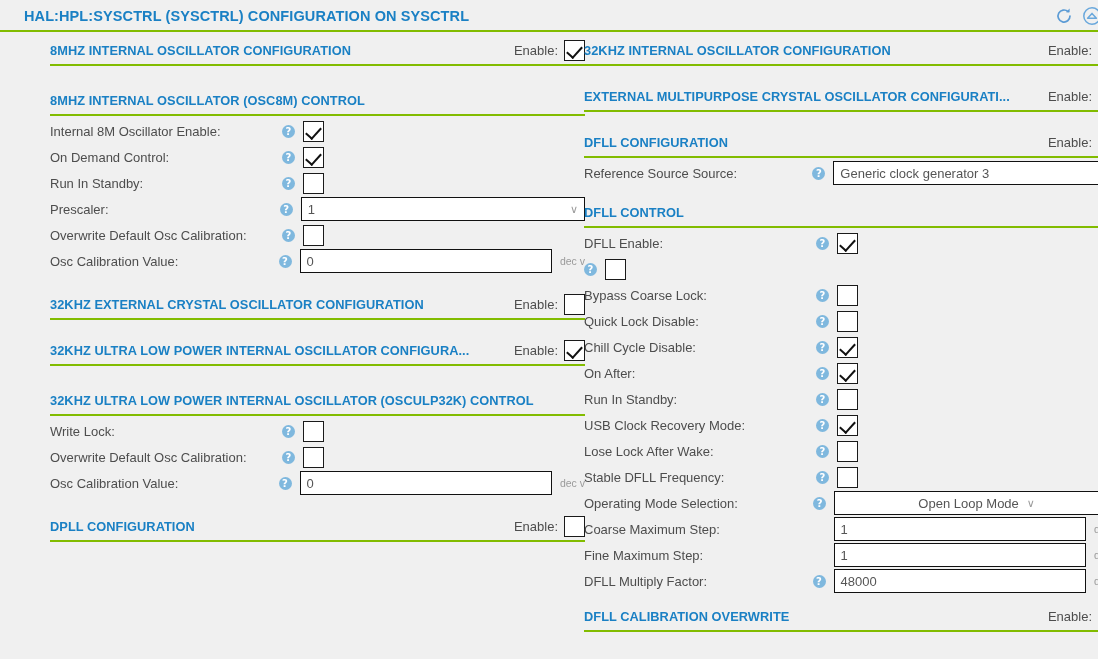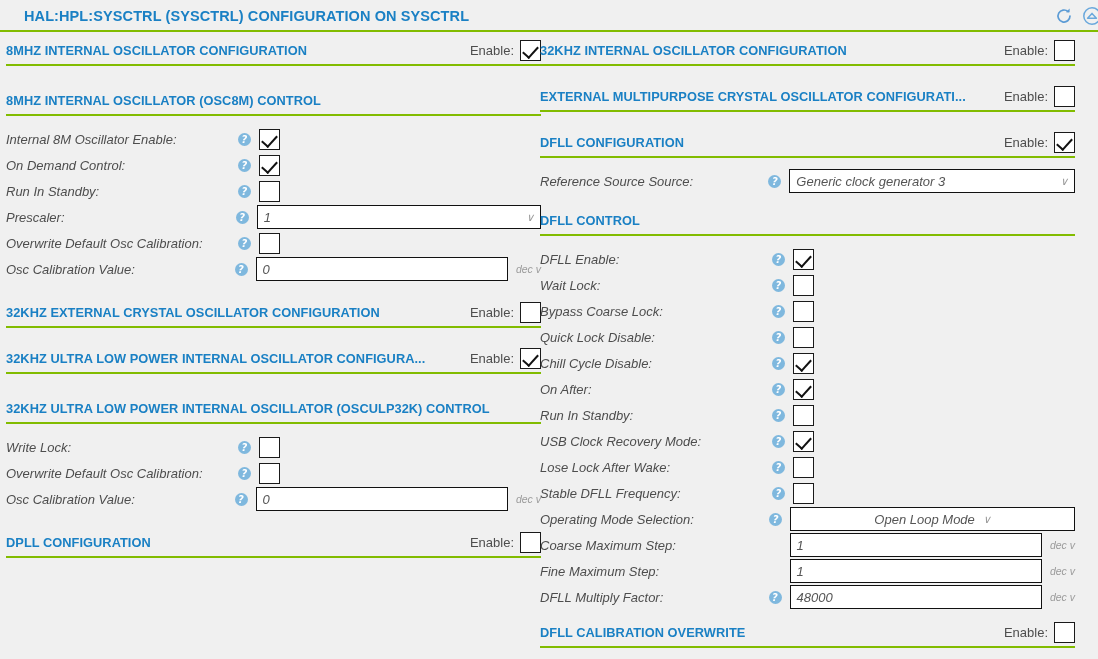--- a/index.html
+++ b/index.html
@@ -50,20 +50,21 @@
     top: 36px;
     width: 541px;
   }
   .col-left  { left: 6px; }
   .col-right { left: 540px; }
 
   
   .sec {
     position: relative;
     width: 535px;
+    margin-left: 44px;
   }
   .sec-head {
     position: relative;
     display: flex;
     align-items: center;
     height: 28px;
     width: 535px;
   }
   .sec-title {
     color: #1a80c4;
@@ -102,21 +103,21 @@
     content: "";
     position: absolute;
     left: 5px; top: 2px;
     width: 7px; height: 13px;
     border: solid #111;
     border-width: 0 2.1px 2.1px 0;
     transform: rotate(42deg);
   }
 
   
-  .rows { padding-top: 10px; font-style: italic; }
+  .rows { padding-top: 2px; }
   .row {
     display: flex;
     align-items: center;
     height: 26px;
     width: 535px;
   }
   .row .lbl {
     color: #4d4d4d;
     font-size: 13px;
     white-space: nowrap;
@@ -413,21 +414,20 @@
       <div class="rule"></div>
       <div class="rows">
 
         <div class="row">
           <span class="lbl">DFLL Enable:</span>
           <span class="help">?</span>
           <span class="cb checked"></span>
         </div>
 
         <div class="row">
-          <span class="lbl">Wait Lock:</span>
           <span class="help">?</span>
           <span class="cb"></span>
         </div>
 
         <div class="row">
           <span class="lbl">Bypass Coarse Lock:</span>
           <span class="help">?</span>
           <span class="cb"></span>
         </div>
 

